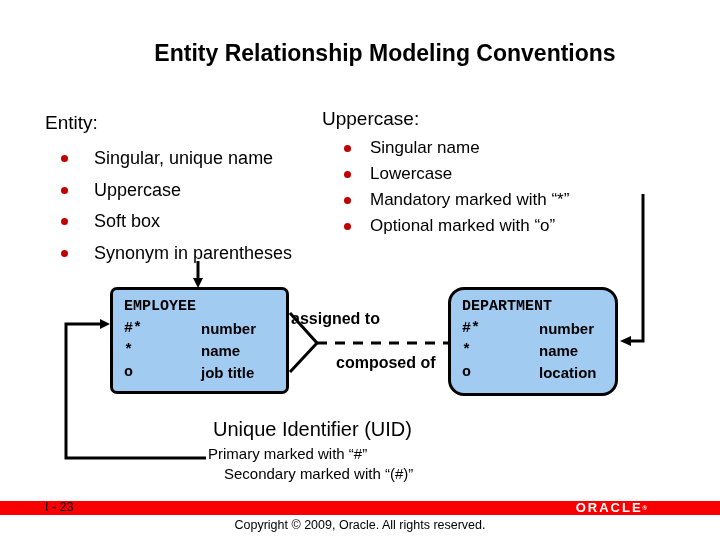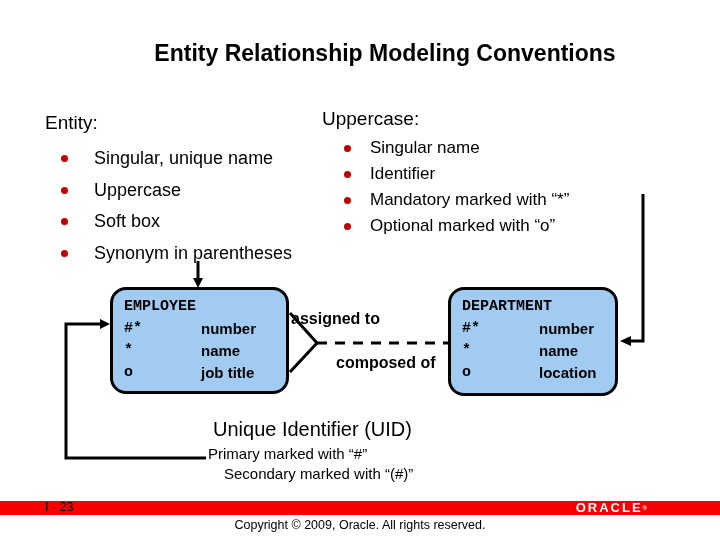--- a/index.html
+++ b/index.html
@@ -21,21 +21,21 @@
   .dot{width:7px;height:7px;border-radius:50%;background:#c00000;flex:none;}
   .entity-block .dot{margin:0 26px 0 16px;}
   .attr-block .dot{margin:0 19px 0 22px;}
 
   
   .lines{position:absolute;left:0;top:0;width:720px;height:540px;}
 
   
   .entity-box{position:absolute;background:#a2cbf2;border:3px solid #000;
               border-radius:16px;box-sizing:border-box;padding:6px 0 0 11px;}
-  .employee-box{left:110px;top:287px;width:179px;height:107px;}
+  .employee-box{left:110px;top:287px;width:179px;height:107px;border-radius:7px;}
   .department-box{left:448px;top:287px;width:170px;height:109px;}
   .entity-name{font-family:"Liberation Mono",monospace;font-weight:bold;
                font-size:15px;height:21px;line-height:21px;}
   .entity-row{display:flex;align-items:center;height:22px;
               font-weight:bold;font-size:15px;}
   .marker{font-family:"Liberation Mono",monospace;width:77px;flex:none;}
   .value{font-family:"Liberation Sans",sans-serif;}
 
   
   .rel-label{position:absolute;font-weight:bold;font-size:16px;}
@@ -85,21 +85,21 @@
   </div>
 
   <div class="attr-block">
     <div class="block-heading">Uppercase:</div>
     <div class="bullet-row">
       <span class="dot"></span>
       <span>Singular name</span>
     </div>
     <div class="bullet-row">
       <span class="dot"></span>
-      <span>Identifier</span>
+      <span>Lowercase</span>
     </div>
     <div class="bullet-row">
       <span class="dot"></span>
       <span>Mandatory marked with “*”</span>
     </div>
     <div class="bullet-row">
       <span class="dot"></span>
       <span>Optional marked with “o”</span>
     </div>
   </div>

